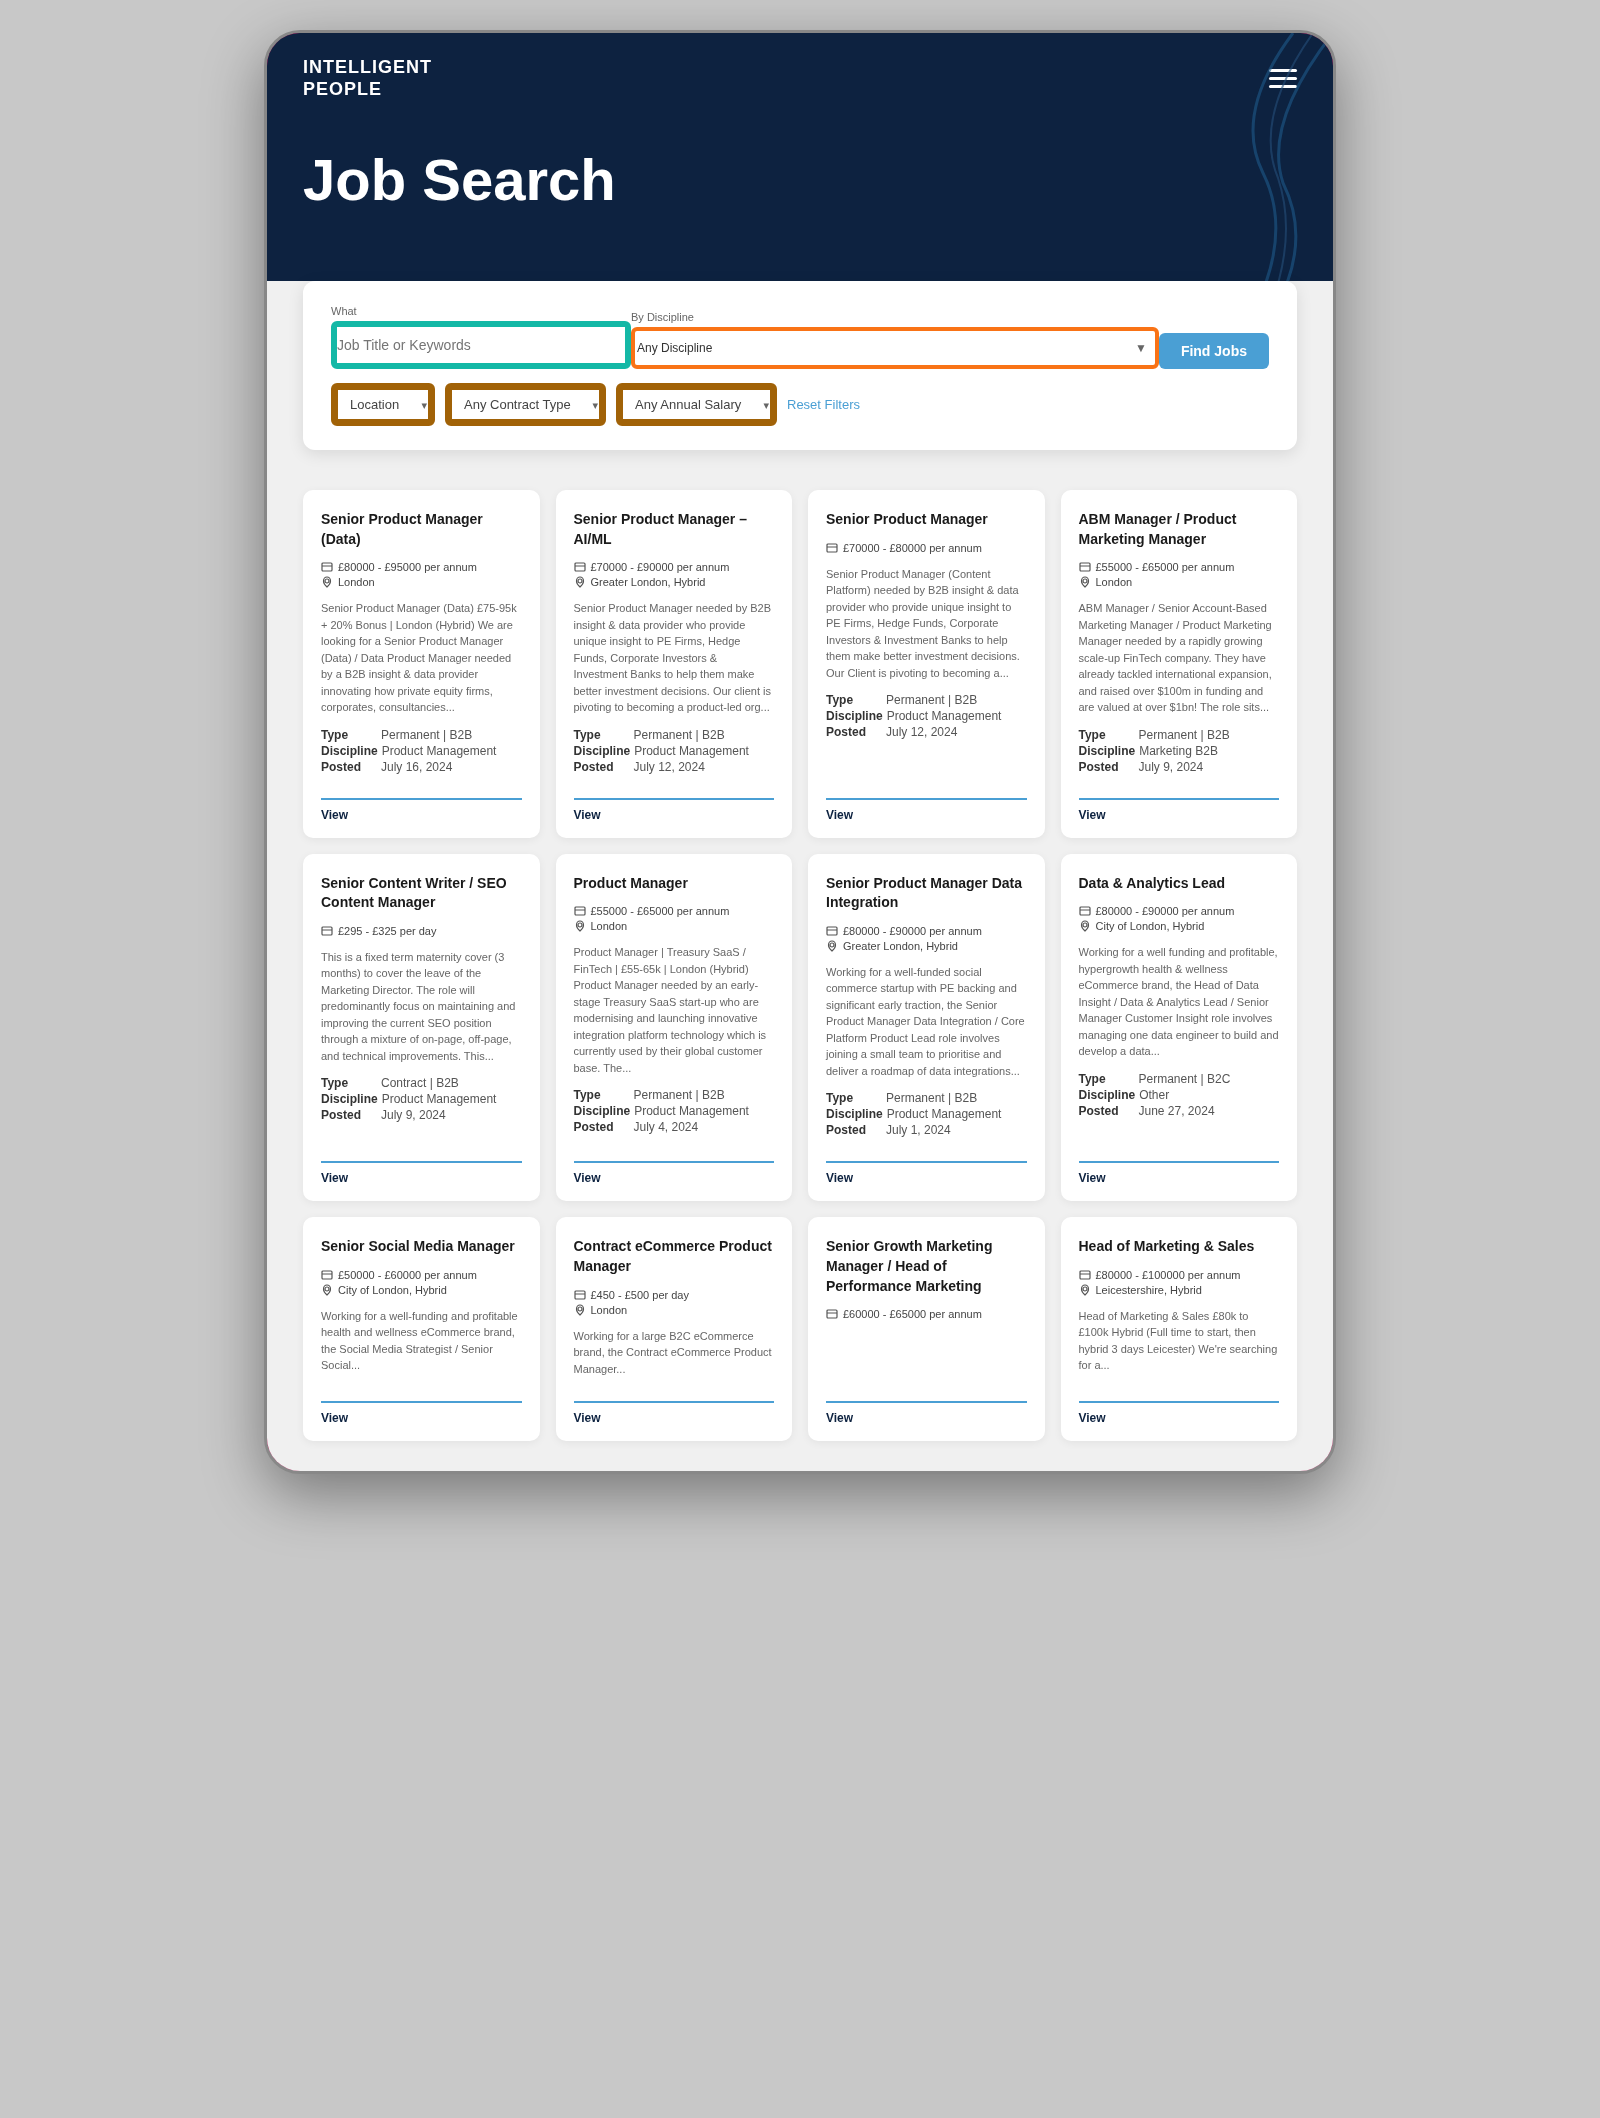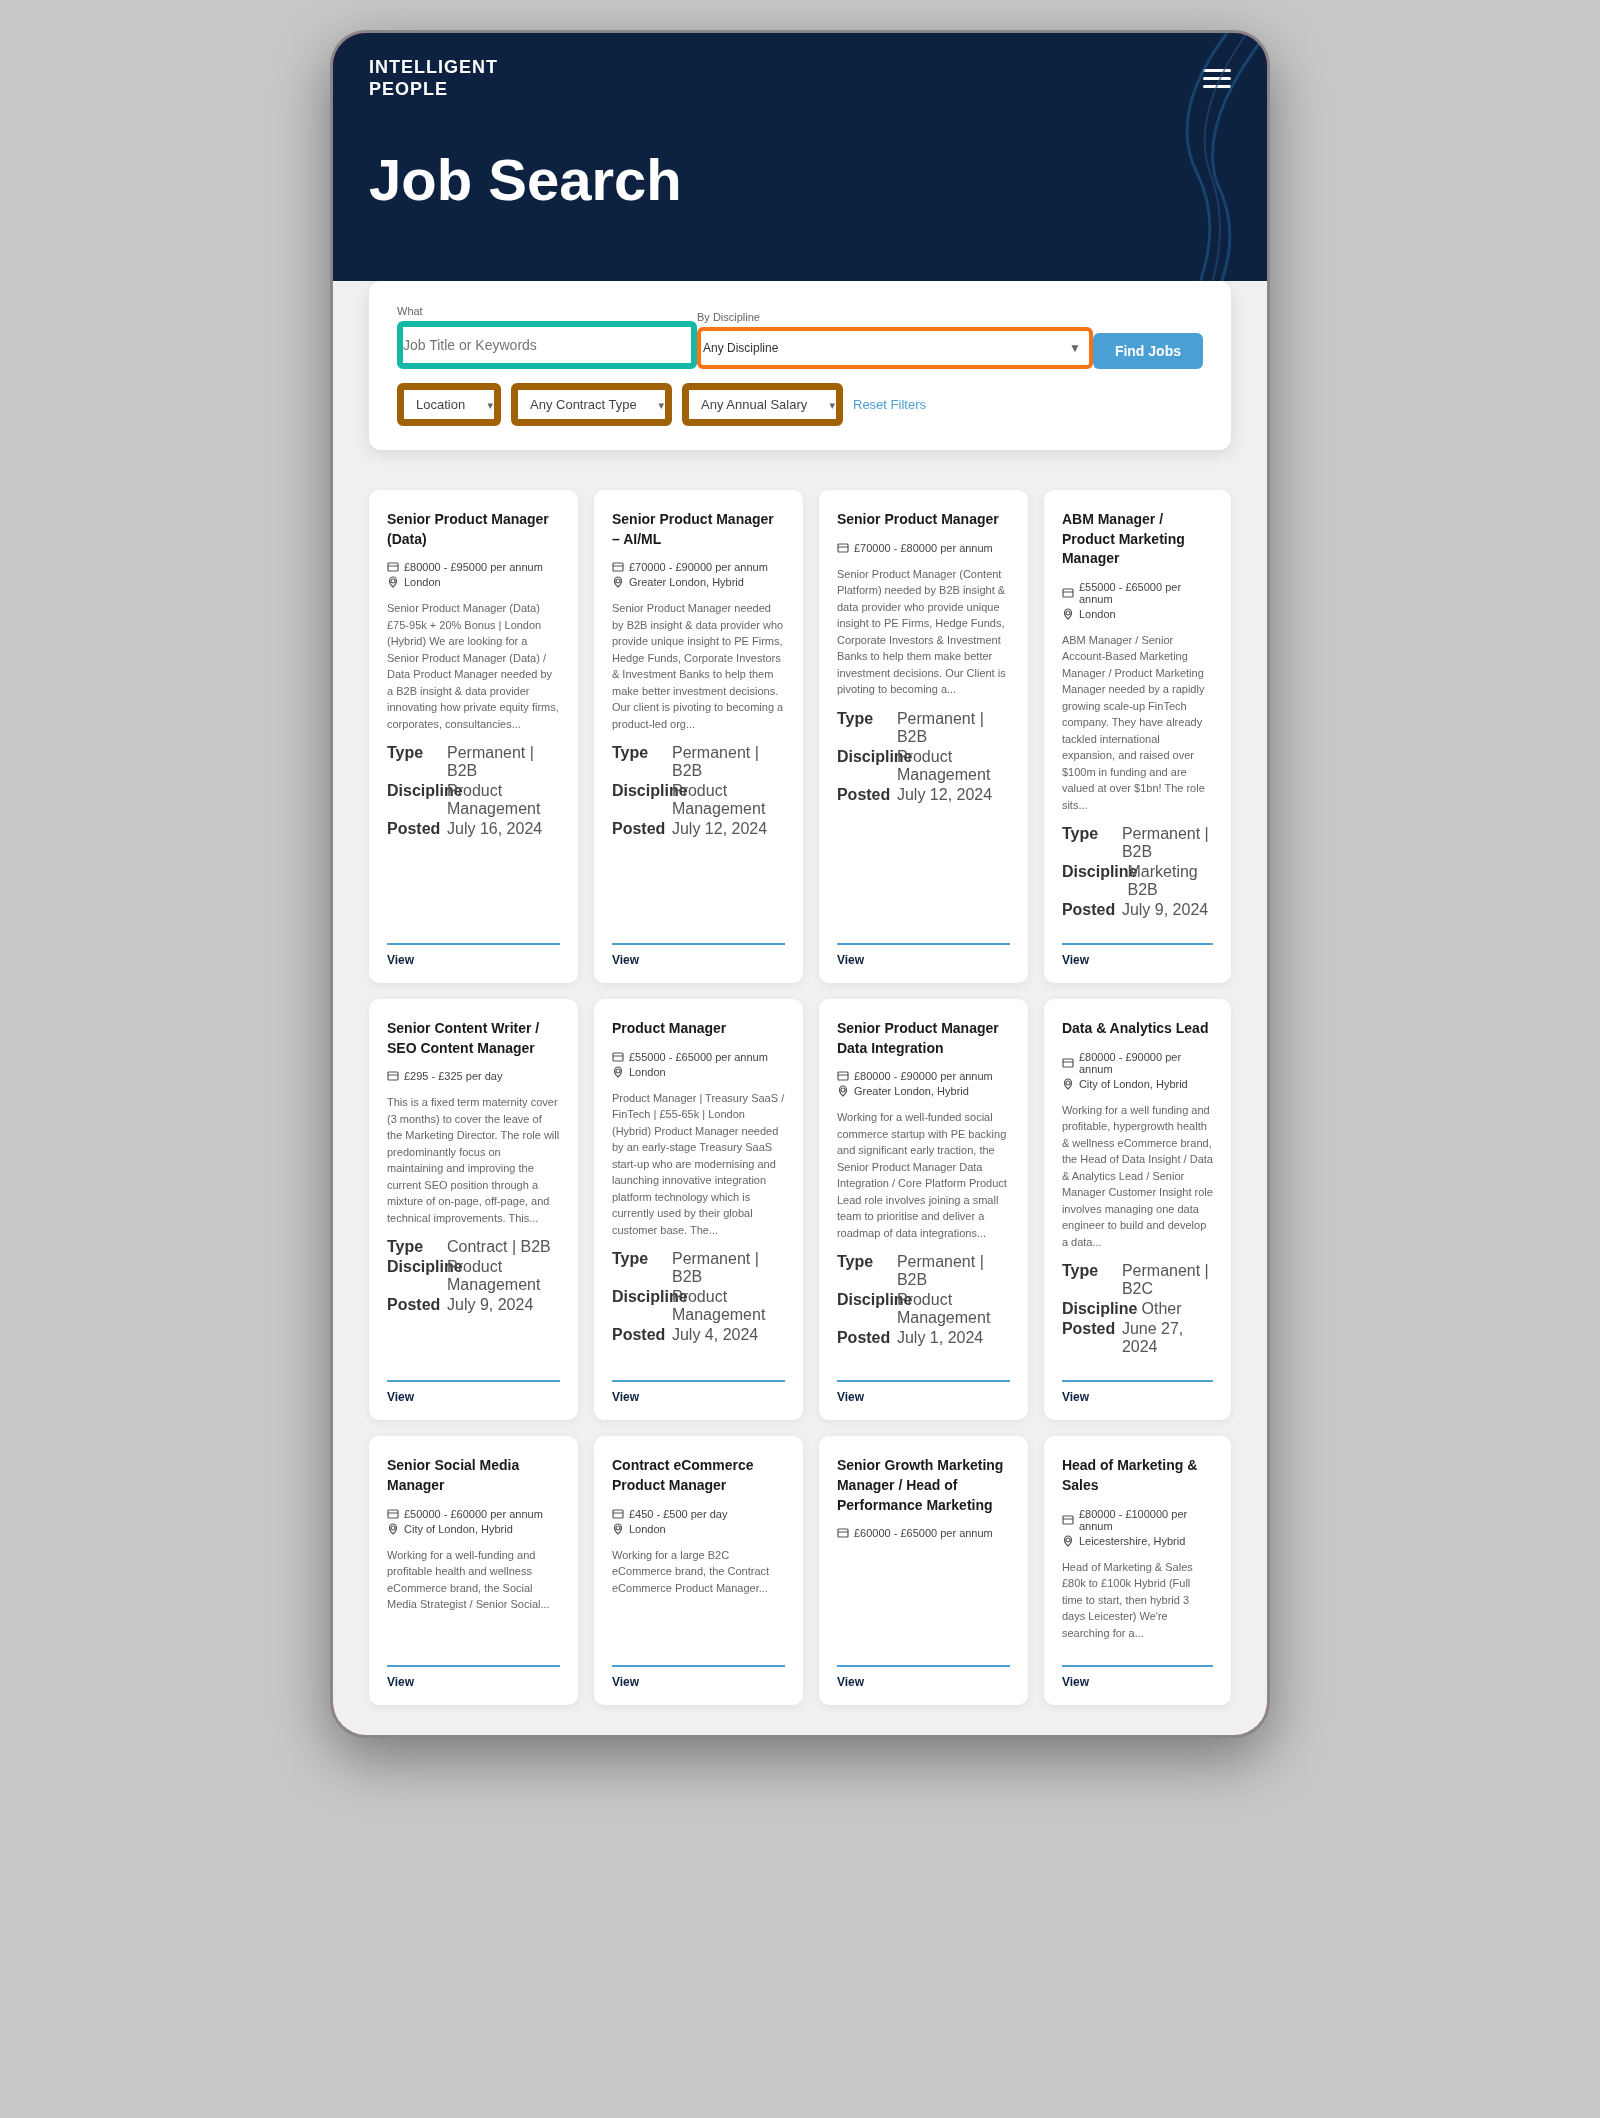--- a/index.html
+++ b/index.html
@@ -6,21 +6,21 @@
     body {
       background: #c8c8c8;
       display: flex;
       justify-content: center;
       align-items: flex-start;
       min-height: 100vh;
       padding: 30px;
       font-family: -apple-system, BlinkMacSystemFont, 'Segoe UI', Arial, sans-serif;
     }
     .device-frame {
-      width: 940px;
+      width: 1072px;
       background: #be185d;
       border-radius: 36px;
       border: 3px solid #888;
       overflow: hidden;
       box-shadow: 0 20px 60px rgba(0,0,0,0.4);
     }
     
     .hero {
       background: #0d2240;
       padding: 0;
@@ -229,21 +229,21 @@
       height: 12px;
       flex-shrink: 0;
     }
     .job-description {
       font-size: 11px;
       color: #666;
       line-height: 1.5;
       margin-top: 4px;
     }
     .job-details {
-      font-size: 16px;
+      font-size: 12px;
       color: #555;
       display: flex;
       flex-direction: column;
       gap: 2px;
       margin-top: 4px;
     }
     .job-detail-row {
       display: flex;
       gap: 4px;
     }

